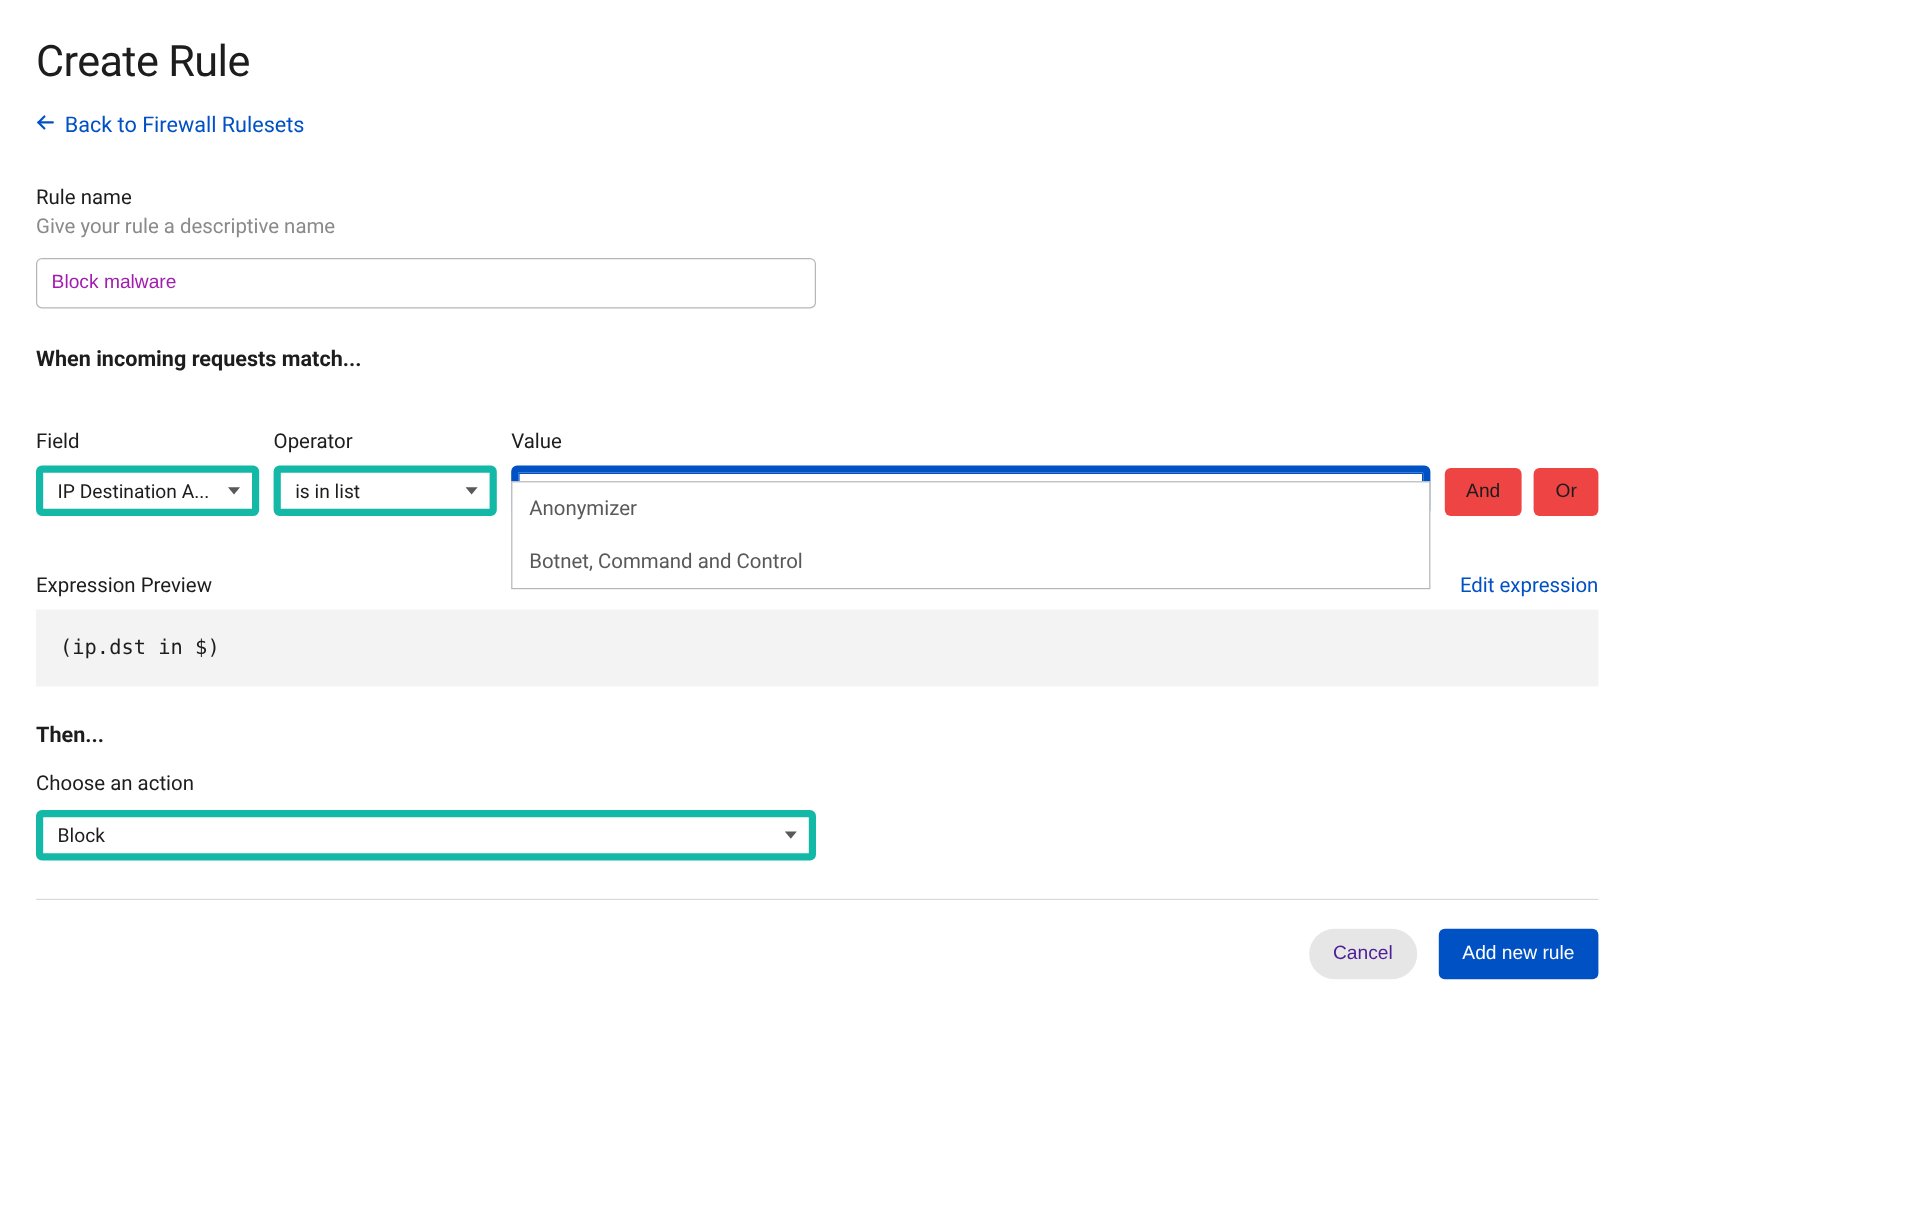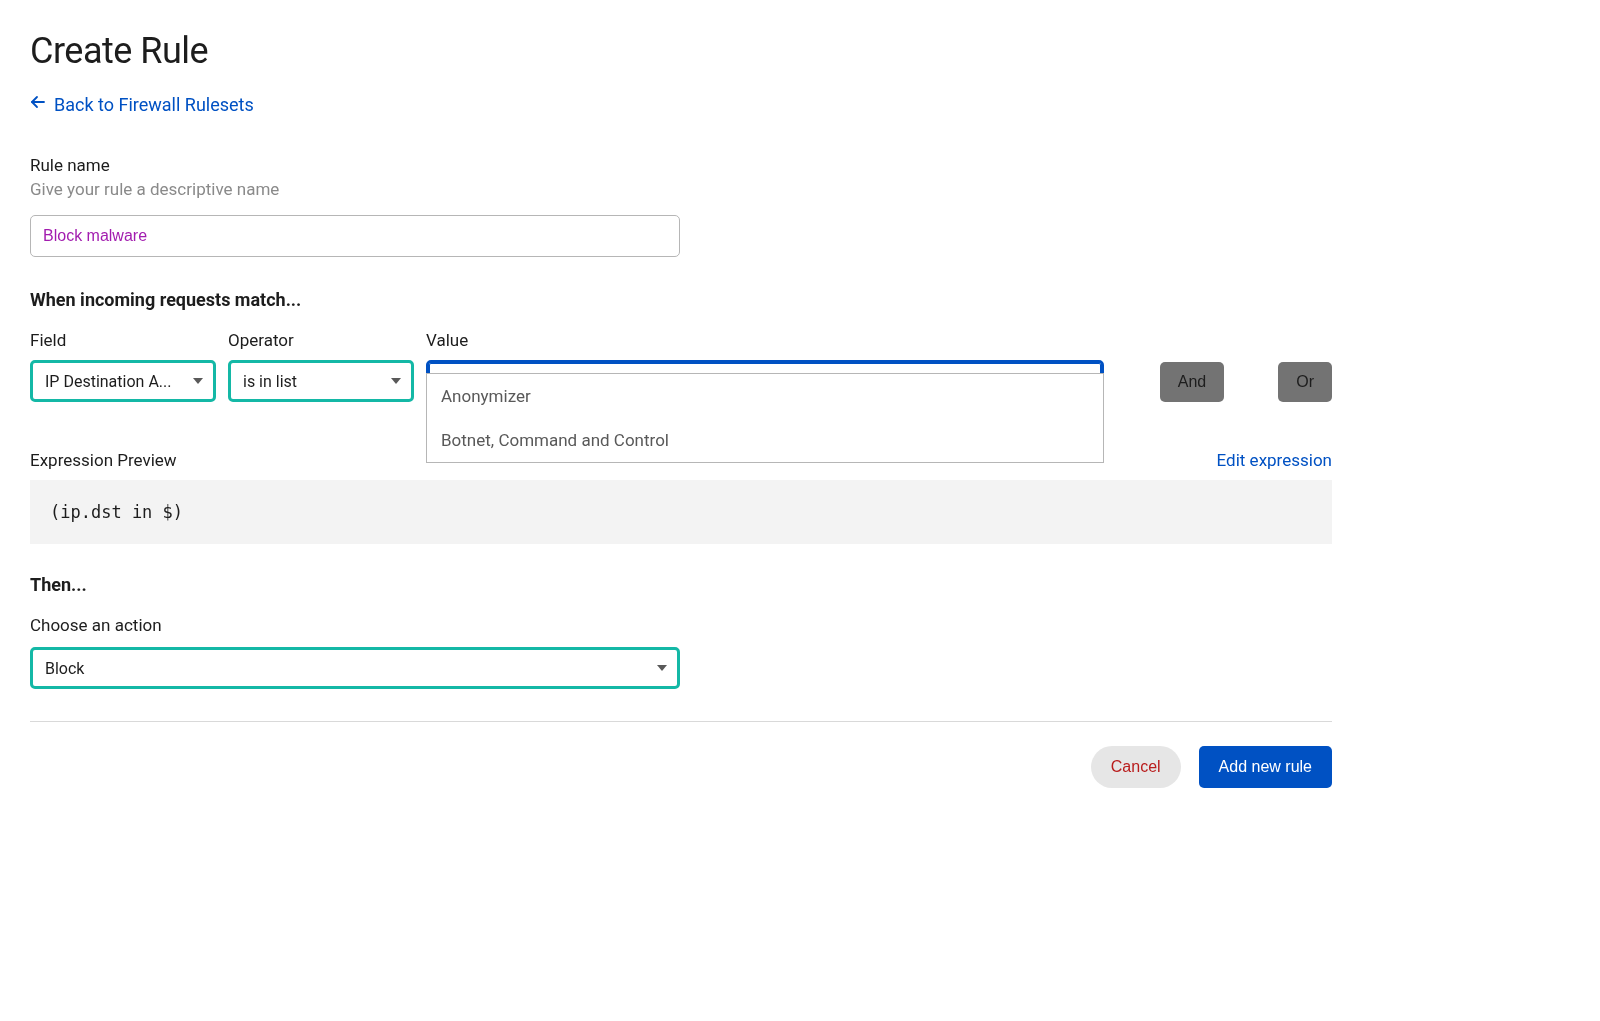--- a/index.html
+++ b/index.html
@@ -71,29 +71,30 @@
     .match-row {
       display: flex;
       align-items: flex-end;
       gap: 12px;
       margin-bottom: 48px;
     }
     .col {
       display: flex;
       flex-direction: column;
       gap: 10px;
+      margin-top: 28px;
     }
     .col-label {
       font-size: 17px;
       color: #1d1d1d;
     }
     .select-box {
       position: relative;
       height: 42px;
-      border: 3px solid #14b8a6;
+      border: 6px solid #14b8a6;
       border-radius: 5px;
       background: #fff;
       display: flex;
       align-items: center;
       padding: 0 34px 0 12px;
       font-size: 16px;
       color: #1d1d1d;
       cursor: pointer;
       white-space: nowrap;
       overflow: hidden;
@@ -124,25 +125,24 @@
       display: flex;
       gap: 10px;
       align-items: flex-end;
       padding-bottom: 0;
     }
     .op-btn {
       height: 40px;
       padding: 0 18px;
       border: none;
       border-radius: 5px;
-      background: #737373;
+      background: #ef4444;
       color: #1d1d1d;
       font-size: 16px;
       cursor: pointer;
-      margin-left: 44px;
     }
     .dropdown-menu {
       position: absolute;
       top: 43px;
       left: 0;
       right: 0;
       background: #fff;
       border: 1px solid #b6b6b6;
       border-top: 1px solid #b6b6b6;
       border-radius: 0 0 0 0;
@@ -196,21 +196,21 @@
     .btn {
       height: 42px;
       padding: 0 20px;
       border: none;
       border-radius: 5px;
       font-size: 16px;
       cursor: pointer;
     }
     .btn-secondary {
       background: #e6e6e6;
-      color: #b91c1c;
+      color: #4c1d95;
       border-radius: 21px;
     }
     .btn-primary {
       background: #0051c3;
       color: #fff;
     }
   </style>
 </head>
 <body>
 

